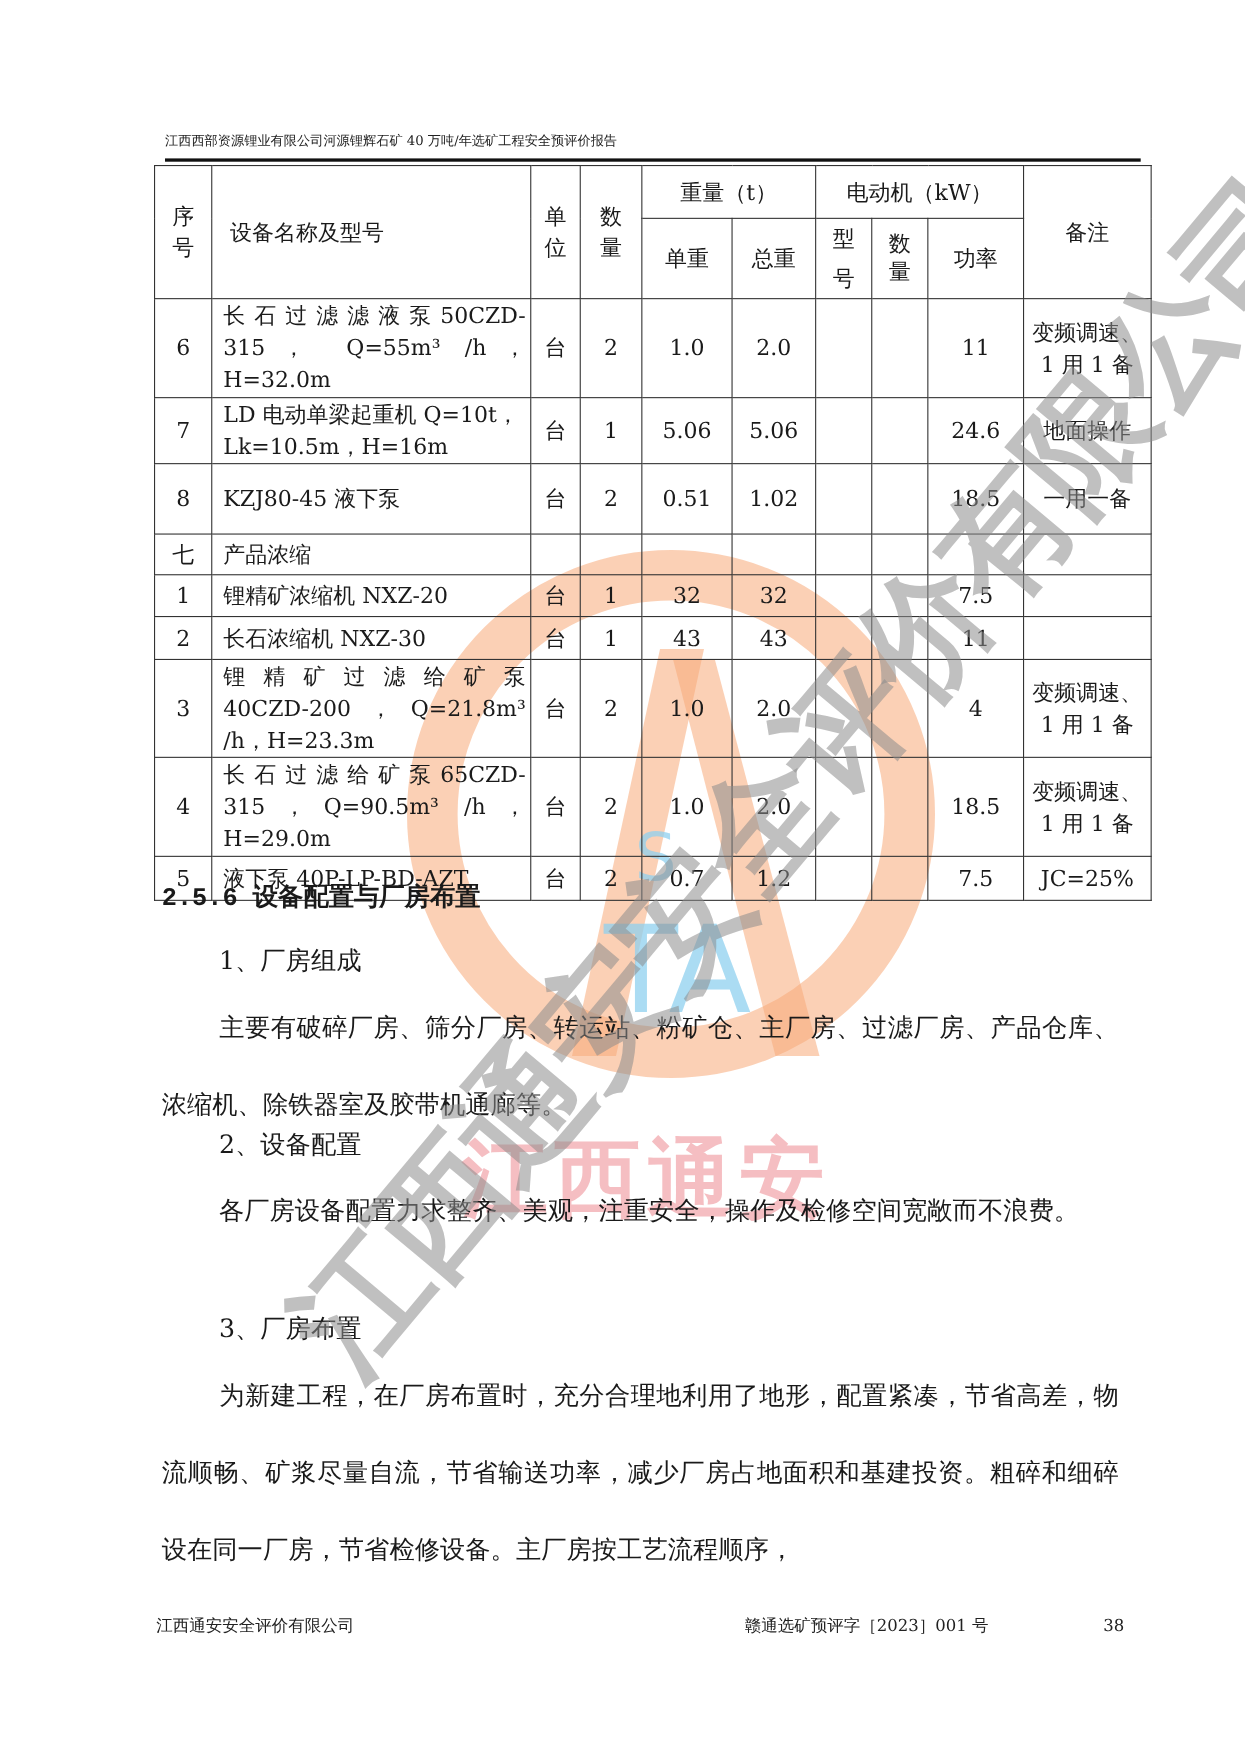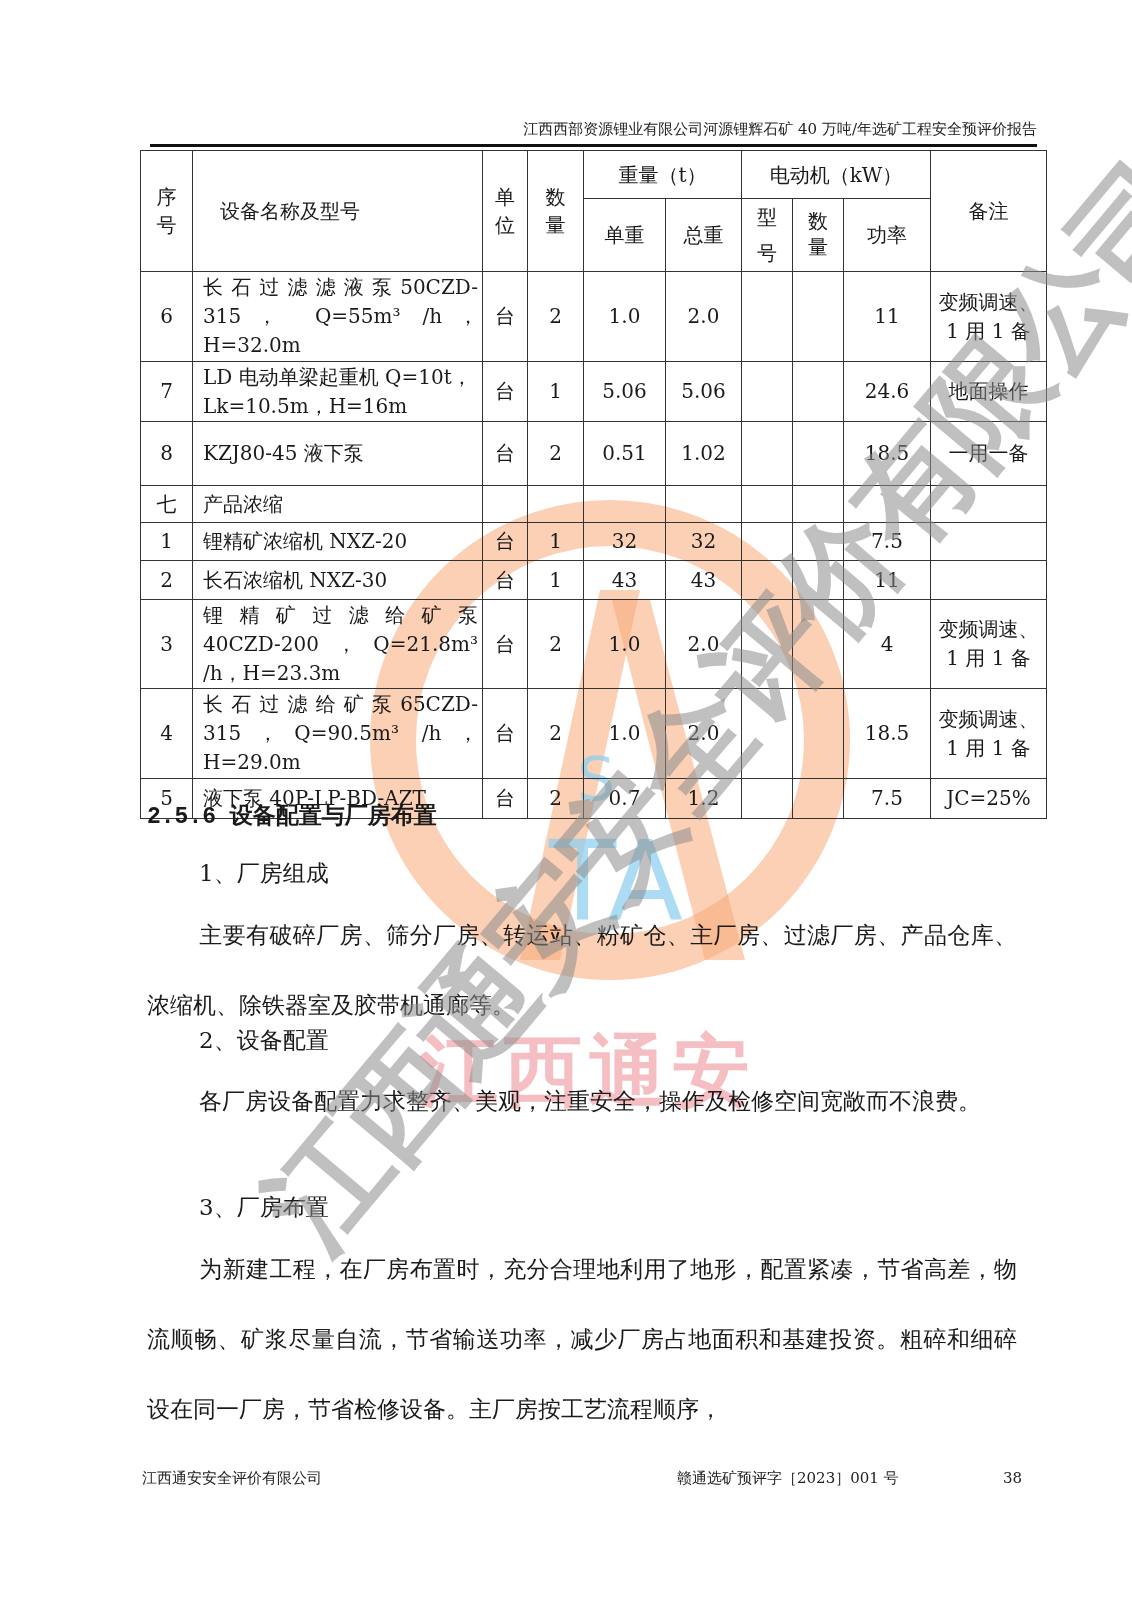--- a/index.html
+++ b/index.html
@@ -19,21 +19,21 @@
       color: rgba(232, 110, 120, 0.45); font-family: "DejaVu Sans", sans-serif; font-weight: bold;
     }
     .wm-diag {
       left: 170px; top: 770px; font-size: 118px; color: rgba(140, 140, 140, 0.55);
       transform: rotate(-50deg); transform-origin: left top; white-space: nowrap;
       font-family: "DejaVu Sans", sans-serif; letter-spacing: -4px; font-weight: bold;
       -webkit-text-stroke: 0;
     }
     .header {
       position: absolute; left: 150px; width: 887px; top: 120px;
-      text-align: right; font-size: 15px; color: #222;
+      text-align: left; font-size: 12px; color: #222;
     }
     .header-rule {
       position: absolute; left: 150px; width: 887px; top: 144px; height: 3px; background: #111;
     }
     table.equip {
       position: absolute; left: 140px; top: 150px; border-collapse: collapse;
       font-size: 20px; table-layout: fixed;
     }
     table.equip td, table.equip th {
       border: 1px solid #333; font-weight: normal; padding: 0 4px;
@@ -78,21 +78,21 @@
     <col style="width:82px">
       <col style="width:76px">
       <col style="width:51px">
       <col style="width:51px">
     <col style="width:87px">
       <col style="width:116px">
   </colgroup>
   <thead>
     <tr style="height:48px">
       <th rowspan="2"><span style="display:inline-block;width:1em;line-height:28px">序号</span></th>
-      <th rowspan="2" style="text-align:left;padding-left:27px">设备名称及型号</th>
+      <th rowspan="2" style="text-align:left;padding-left:16px">设备名称及型号</th>
       <th rowspan="2"><span style="display:inline-block;width:1em;line-height:28px">单位</span></th>
       <th rowspan="2"><span style="display:inline-block;width:1em;line-height:28px">数量</span></th>
       <th colspan="2" class="h2">重量（t）</th>
       <th colspan="3" class="h2">电动机（kW）</th>
       <th rowspan="2">备注</th>
     </tr>
     <tr style="height:53px">
       <th>单重</th>
       <th>总重</th>
       <th><span style="display:inline-block;width:1em;line-height:36px">型号</span></th>

